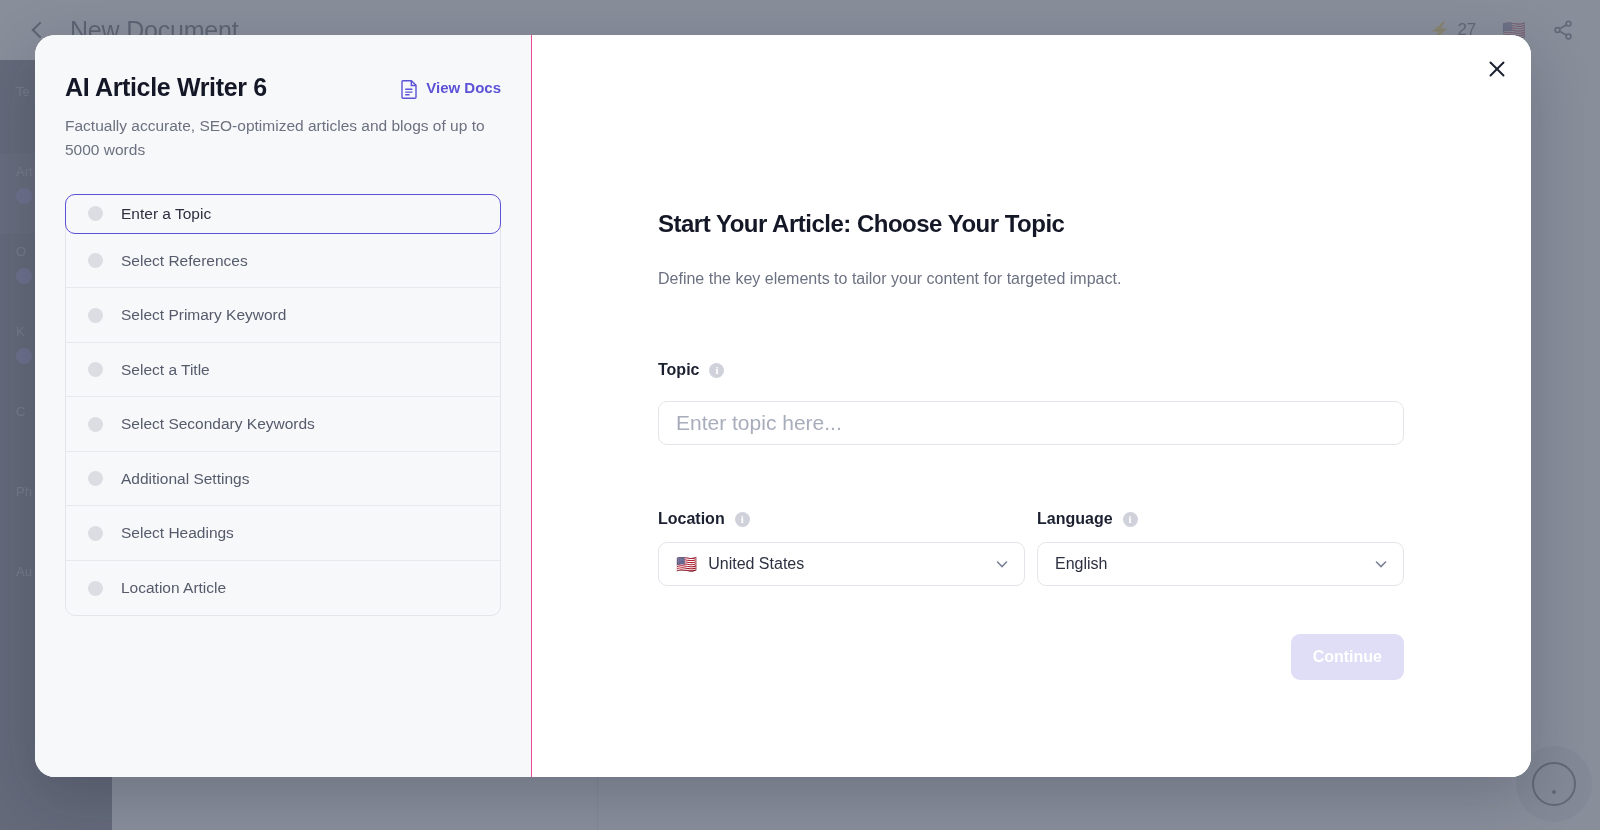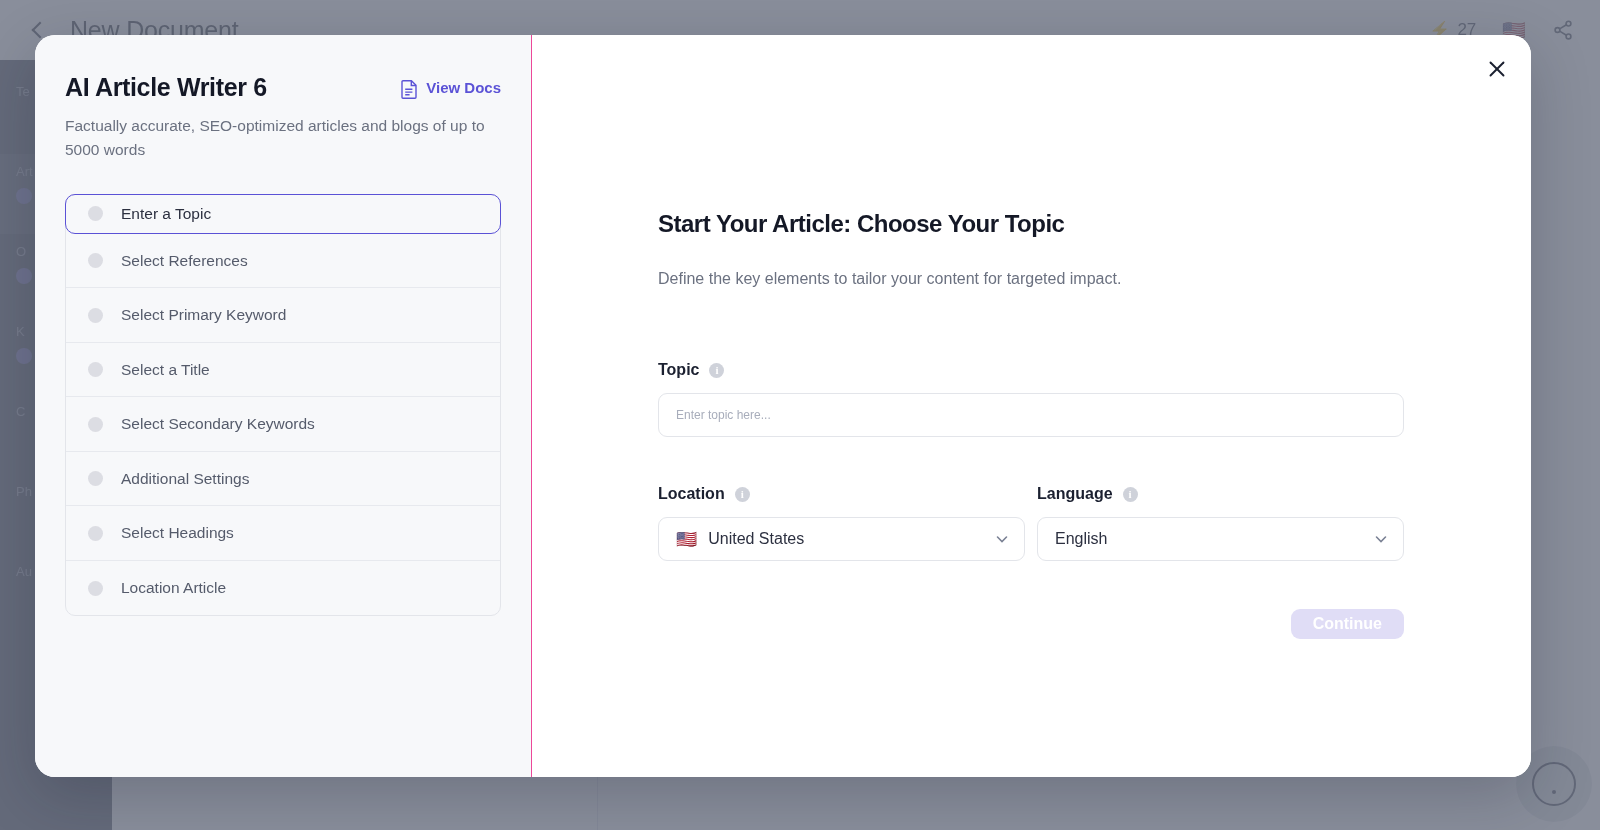--- a/index.html
+++ b/index.html
@@ -270,36 +270,36 @@
     display: flex;
     align-items: center;
     justify-content: center;
     line-height: 1;
     cursor: pointer;
     flex: 0 0 auto;
   }
 
   .topic-block { margin-top: 73px; }
   .topic-input {
-    margin-top: 14px;
+    margin-top: 22px;
     width: 746px;
     height: 44px;
     border: 1px solid #e3e5ea;
     border-radius: 9px;
     background: #ffffff;
     padding: 0 17px;
-    font-size: 12px;
+    font-size: 21px;
     color: #2c3040;
     font-family: "Liberation Sans", sans-serif;
     outline: none;
   }
   .topic-input::placeholder { color: #a8adbb; }
 
   .row-two {
-    margin-top: 48px;
+    margin-top: 65px;
     display: flex;
     gap: 12px;
     width: 746px;
     justify-content: flex-end;
   }
   .col { width: 367px; }
   .select-box {
     margin-top: 14px;
     height: 44px;
     border: 1px solid #e3e5ea;
@@ -323,21 +323,21 @@
   }
 
   .actions {
     margin-top: 48px;
     width: 746px;
     display: flex;
     justify-content: flex-end;
   }
   .continue-btn {
     min-width: 110px;
-    height: 30px;
+    height: 46px;
     border: none;
     border-radius: 9px;
     background: #e0ddf6;
     color: #ffffff;
     font-size: 16px;
     font-weight: 700;
     font-family: "Liberation Sans", sans-serif;
     padding: 0 22px;
     cursor: default;
   }

